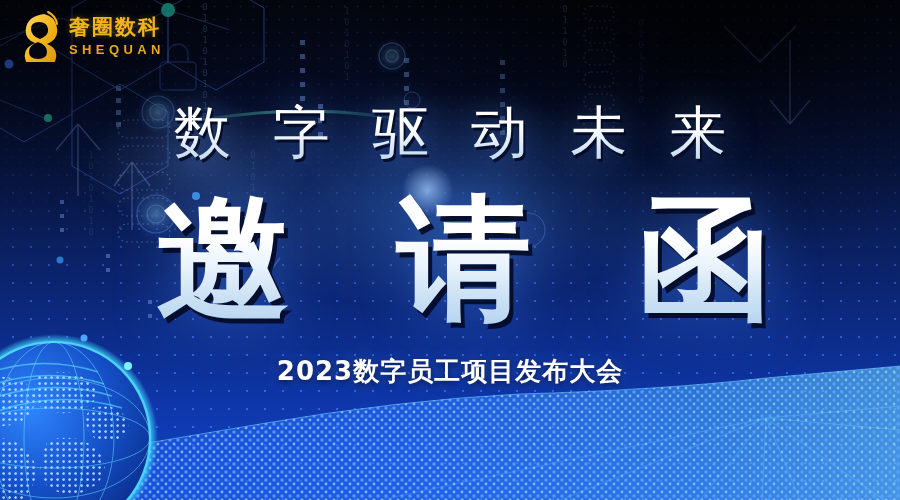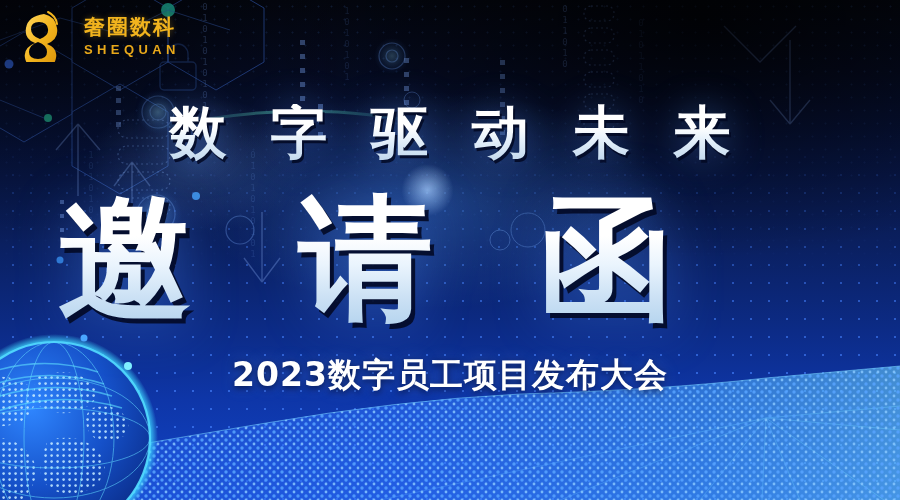--- a/index.html
+++ b/index.html
@@ -71,21 +71,21 @@
     writing-mode:vertical-rl;
     text-orientation:upright;
     white-space:nowrap;
     user-select:none;
   }
   .binary.dim{ color:rgba(95,135,210,.20); }
 
   
   .logo{
     position:absolute; left:14px; top:10px;
-    display:flex; align-items:center; gap:22px;
+    display:flex; align-items:center; gap:7px;
     z-index:30;
   }
   .logo-mark{ width:48px; height:52px; flex:0 0 auto; }
   .logo-text{ display:flex; flex-direction:column; line-height:1; }
   .logo-cn{
     font-size:21px; font-weight:700; color:#f2b41e;
     letter-spacing:2px;
     font-family:"DejaVu Sans","Liberation Sans", sans-serif;
     text-shadow:0 0 6px rgba(242,180,30,.35);
   }
@@ -97,53 +97,53 @@
     text-align:right;
   }
 
   
   .content{ position:absolute; inset:0; z-index:25; }
 
   .headline{
     position:absolute; top:104px; left:0; width:900px;
     text-align:center;
     font-family:"DejaVu Sans","Liberation Sans", sans-serif;
-    font-weight:700;
+    font-weight:400;
     font-size:57px;
     letter-spacing:12px;
     text-indent:12px;
     line-height:1;
     background:linear-gradient(180deg,#ffffff 0%,#ffffff 40%,#e6f1fb 62%,#c3d9ee 100%);
     -webkit-background-clip:text; background-clip:text;
     color:transparent; -webkit-text-fill-color:transparent;
     filter:drop-shadow(2px 3px 0 rgba(2,8,34,.85)) drop-shadow(0 0 18px rgba(90,150,255,.35));
   }
 
   .maintitle{
     position:absolute; top:188px; left:0; width:900px;
-    text-align:left;
+    text-align:center;
     font-family:"DejaVu Sans","Liberation Sans", sans-serif;
     font-weight:700;
     font-size:134px;
     letter-spacing:30px;
     text-indent:30px;
     line-height:1.06;
     background:linear-gradient(180deg,#ffffff 0%,#ffffff 34%,#eaf4fd 54%,#cde2f5 76%,#b2d2ee 100%);
     -webkit-background-clip:text; background-clip:text;
     color:transparent; -webkit-text-fill-color:transparent;
     filter:drop-shadow(4px 5px 0 rgba(3,10,38,.9)) drop-shadow(0 0 26px rgba(80,145,255,.35));
     padding-left:28px;
   }
 
   .subtitle{
     position:absolute; top:358px; left:0; width:900px;
     text-align:center;
     font-family:"DejaVu Sans","Liberation Sans", sans-serif;
     font-weight:700;
-    font-size:33px;
+    font-size:26px;
     letter-spacing:1px;
     line-height:1;
     color:#ffffff;
     text-shadow:0 2px 6px rgba(2,10,45,.75), 0 0 16px rgba(120,175,255,.3);
   }
 
   
   .globe-wrap{ position:absolute; left:-58px; bottom:-52px; width:230px; height:230px; z-index:12; }
 
   

